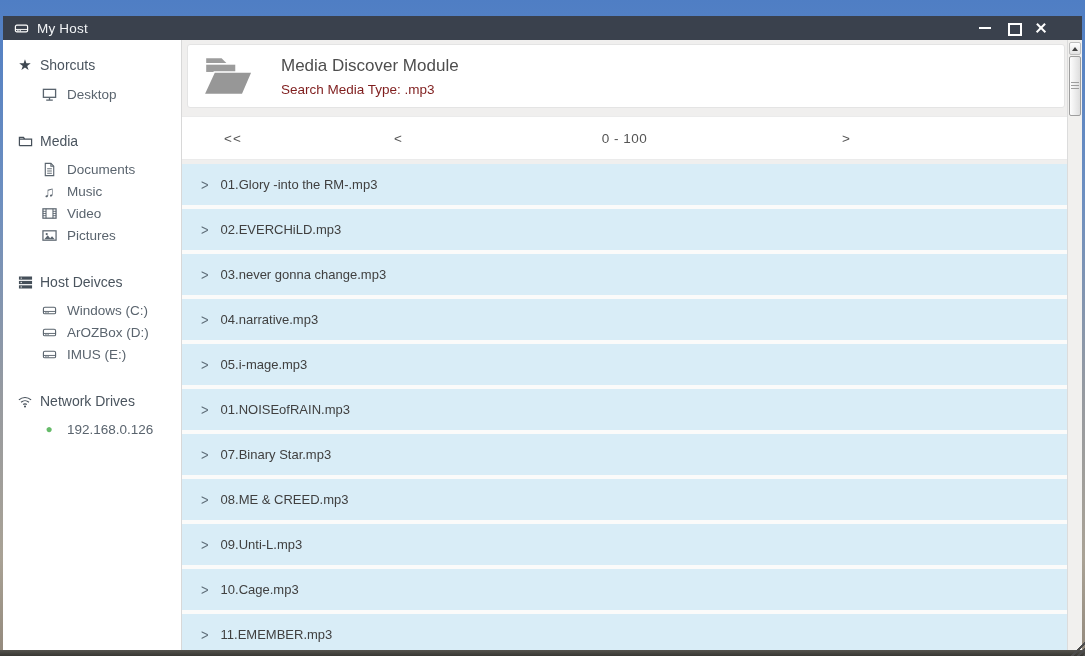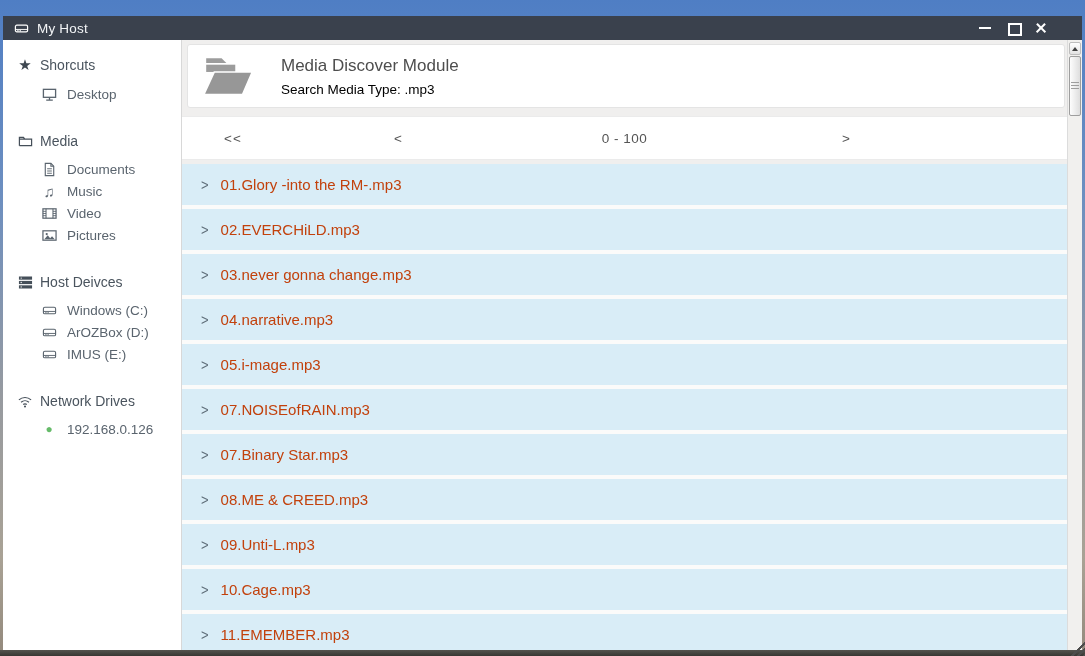--- a/index.html
+++ b/index.html
@@ -51,39 +51,39 @@
   
   .main { flex:1; background:#f0efee; display:flex; flex-direction:column; min-width:0; overflow:hidden; }
 
   .header-card {
     margin:4px 2px 0 5px; height:64px; background:#fff;
     border:1px solid #e4e4e4; border-radius:3px;
     display:flex; align-items:center; padding-left:13px; flex:none;
   }
   .header-icon { width:54px; margin-right:26px; display:flex; justify-content:center; }
   .header-title { font-size:17px; color:#4e4e4e; margin-bottom:6px; }
-  .header-sub { font-size:13.5px; color:#000000; }
+  .header-sub { font-size:13.5px; color:#7f1d1d; }
 
   .pagination {
     margin-top:8px; height:44px; background:#fff; border-top:1px solid #ebebeb; border-bottom:1px solid #ebebeb;
     position:relative; flex:none; font-size:13.5px; color:#555;
   }
   .pg { position:absolute; top:50%; transform:translateY(-50%); cursor:pointer; letter-spacing:1px; }
   .pg-first { left:42px; }
   .pg-prev  { left:212px; }
   .pg-range { left:50%; transform:translate(-50%,-50%); cursor:default; letter-spacing:.5px; }
   .pg-next  { left:660px; }
 
   .file-list { margin-top:4px; flex:1; overflow:hidden; }
   .row {
     height:45px; background:#d9edf7; border-bottom:4px solid #fbfbfa;
     display:flex; align-items:center; padding-left:19px; cursor:pointer;
   }
   .row .chev { color:#5f6e79; font-size:13px; margin-right:12px; transform:scaleY(1.15); }
-  .row .fname { color:#c2410c; font-size:15px; }
+  .row .fname { color:#404040; font-size:13px; }
   .row-partial { border-bottom:none; }
 
   
   .scrollbar { width:15px; flex:none; background:#f1f0ee; border-left:1px solid #dcdcdc; position:relative; }
   .sb-up {
     position:absolute; top:2px; left:1px; width:12px; height:13px;
     background:linear-gradient(180deg,#fefefe,#e3e3e3); border:1px solid #bdbdbd; border-radius:2px;
     display:flex; align-items:center; justify-content:center; cursor:pointer;
   }
   .sb-up::after { content:""; width:0; height:0; border-left:3.5px solid transparent; border-right:3.5px solid transparent; border-bottom:4.5px solid #404040; }
@@ -311,21 +311,21 @@
             <div class="row">
               <span class="chev">&gt;</span>
               <span class="fname">04.narrative.mp3</span>
             </div>
             <div class="row">
               <span class="chev">&gt;</span>
               <span class="fname">05.i-mage.mp3</span>
             </div>
             <div class="row">
               <span class="chev">&gt;</span>
-              <span class="fname">07.NOISEofRAIN.mp3</span>
+              <span class="fname">01.NOISEofRAIN.mp3</span>
             </div>
             <div class="row">
               <span class="chev">&gt;</span>
               <span class="fname">07.Binary Star.mp3</span>
             </div>
             <div class="row">
               <span class="chev">&gt;</span>
               <span class="fname">08.ME &amp; CREED.mp3</span>
             </div>
             <div class="row">

